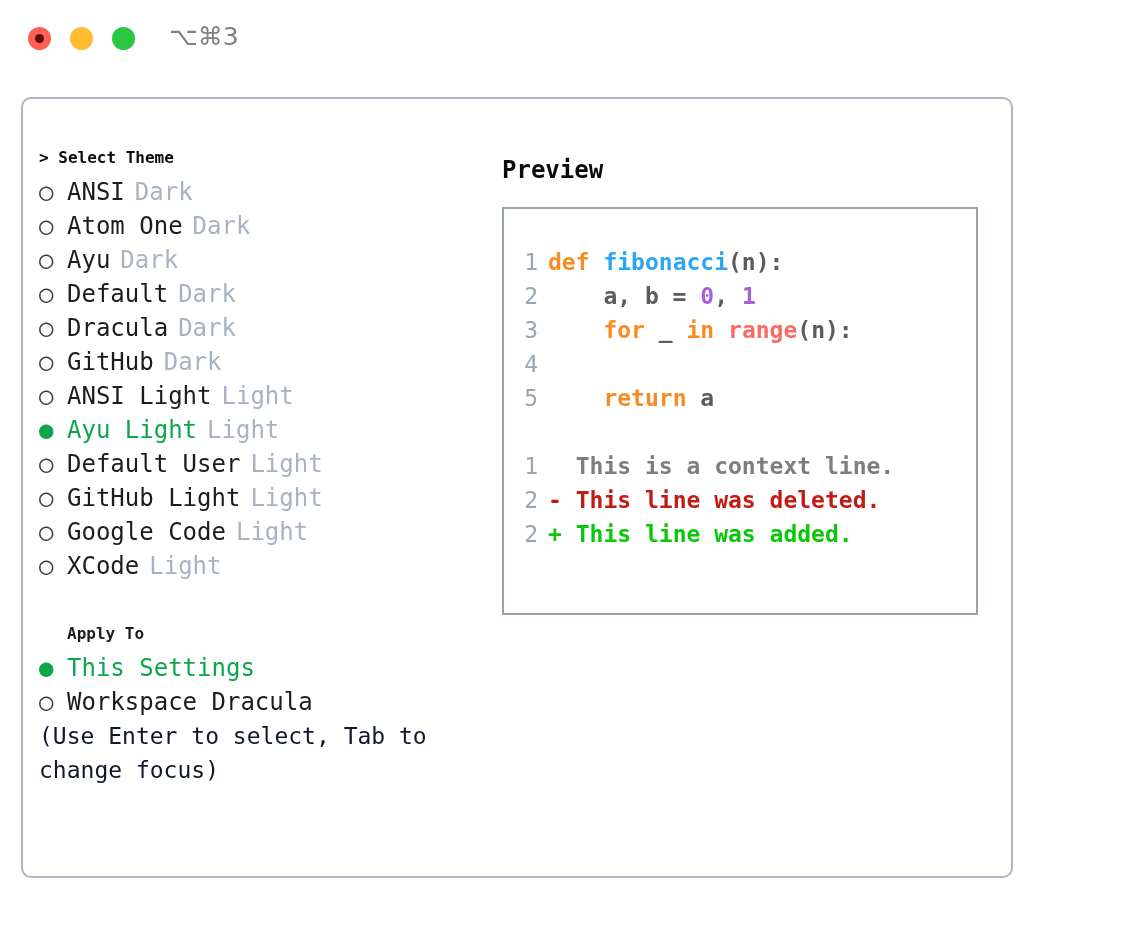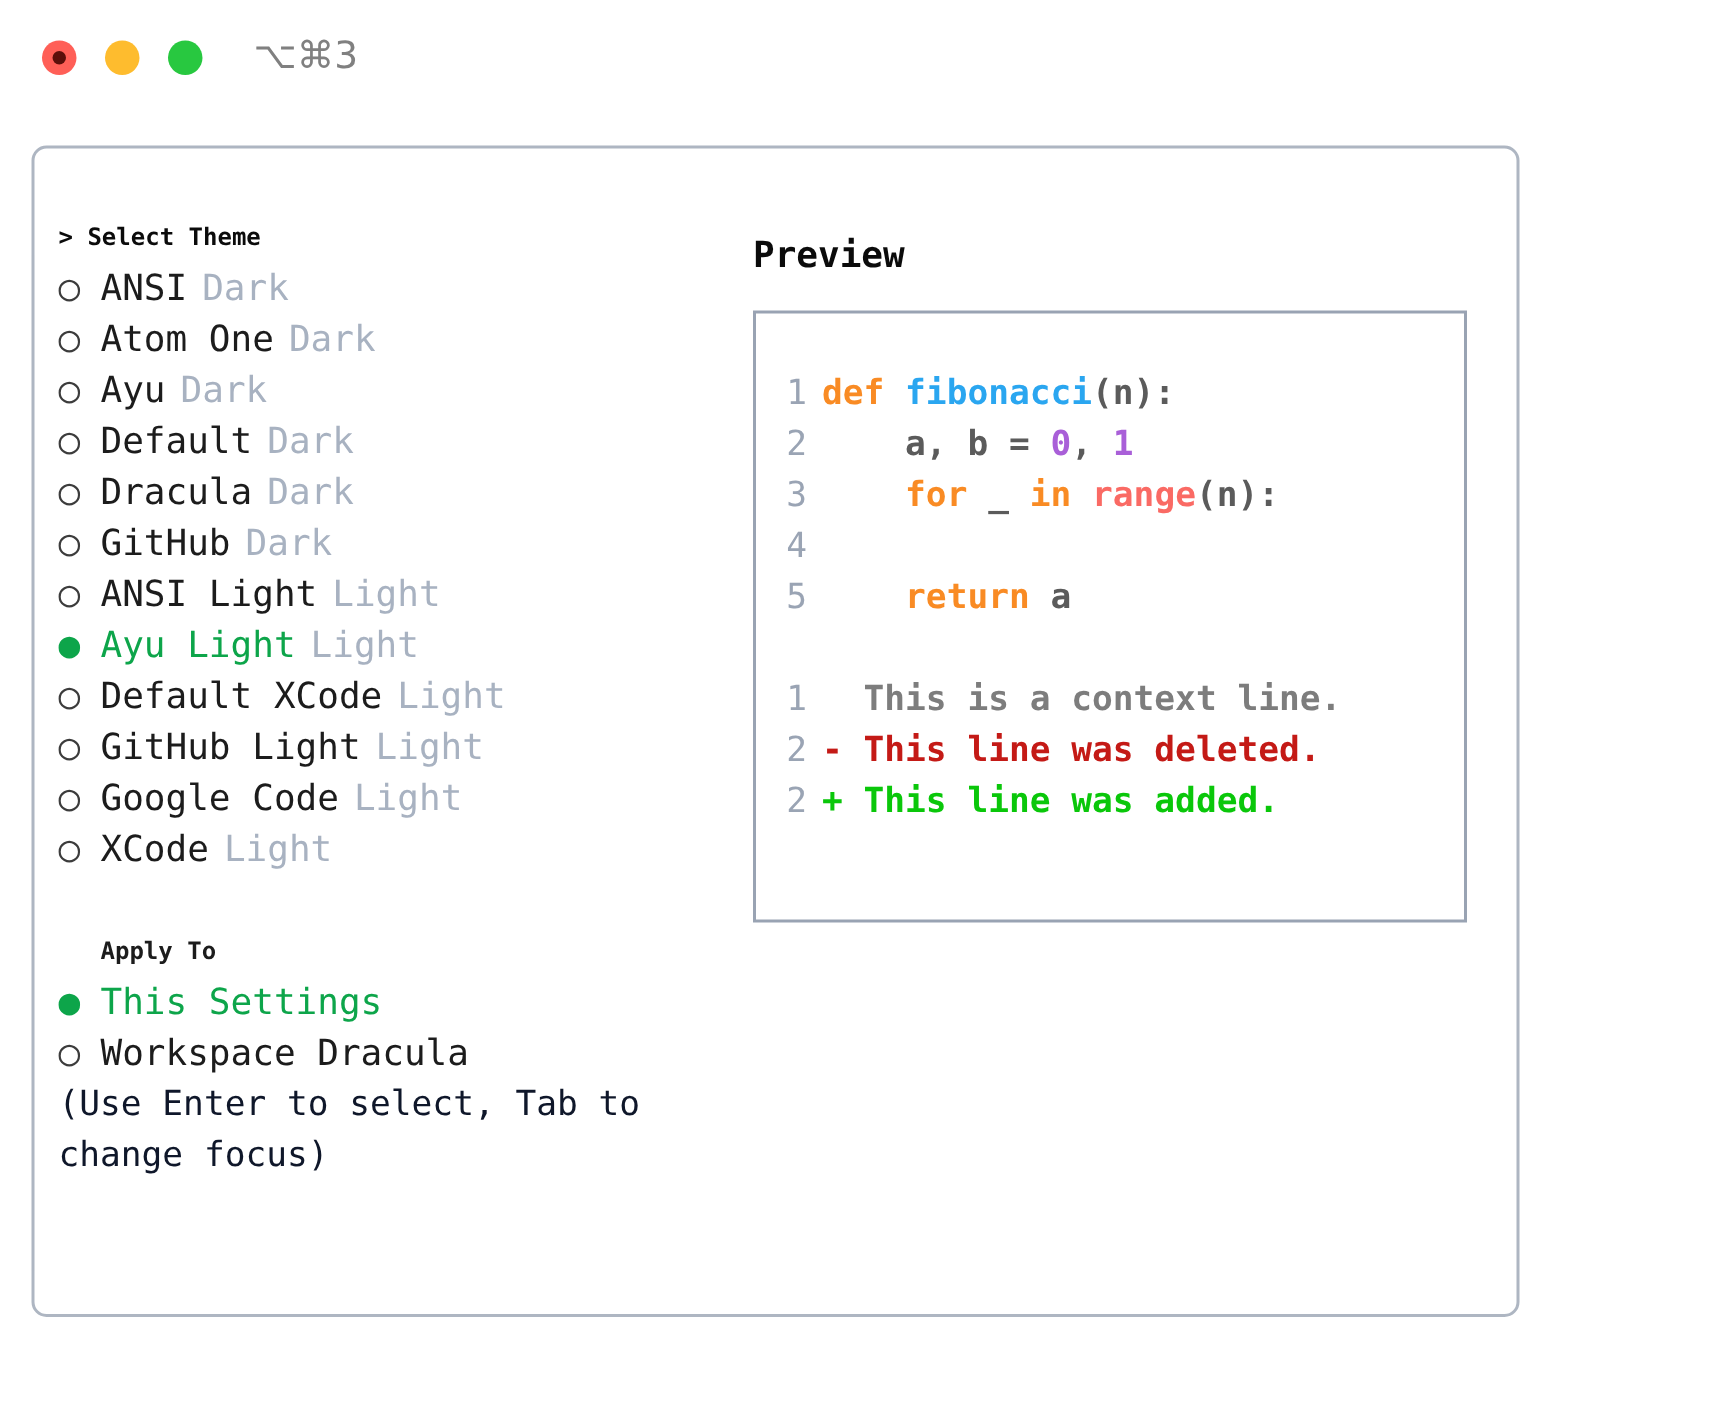--- a/index.html
+++ b/index.html
@@ -226,21 +226,21 @@
       <div class="opt-row">
         <span class="radio">○</span><span class="opt-label">GitHub</span><span class="opt-tag">Dark</span>
       </div>
       <div class="opt-row">
         <span class="radio">○</span><span class="opt-label">ANSI Light</span><span class="opt-tag">Light</span>
       </div>
       <div class="opt-row selected">
         <span class="radio">●</span><span class="opt-label">Ayu Light</span><span class="opt-tag">Light</span>
       </div>
       <div class="opt-row">
-        <span class="radio">○</span><span class="opt-label">Default XCode</span><span class="opt-tag">Light</span>
+        <span class="radio">○</span><span class="opt-label">Default User</span><span class="opt-tag">Light</span>
       </div>
       <div class="opt-row">
         <span class="radio">○</span><span class="opt-label">GitHub Light</span><span class="opt-tag">Light</span>
       </div>
       <div class="opt-row">
         <span class="radio">○</span><span class="opt-label">Google Code</span><span class="opt-tag">Light</span>
       </div>
       <div class="opt-row">
         <span class="radio">○</span><span class="opt-label">XCode</span><span class="opt-tag">Light</span>
       </div>

